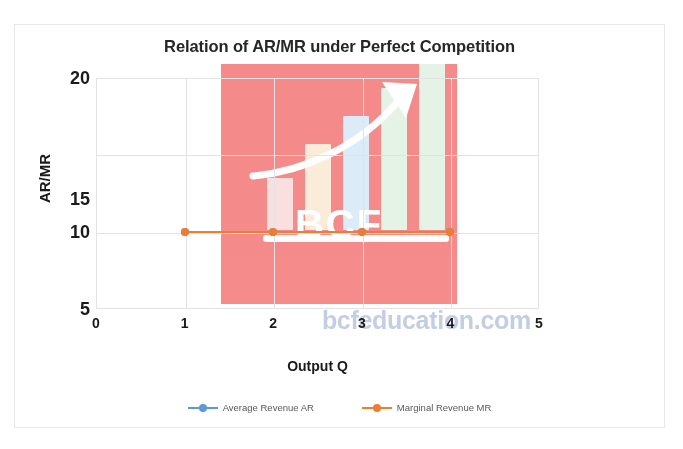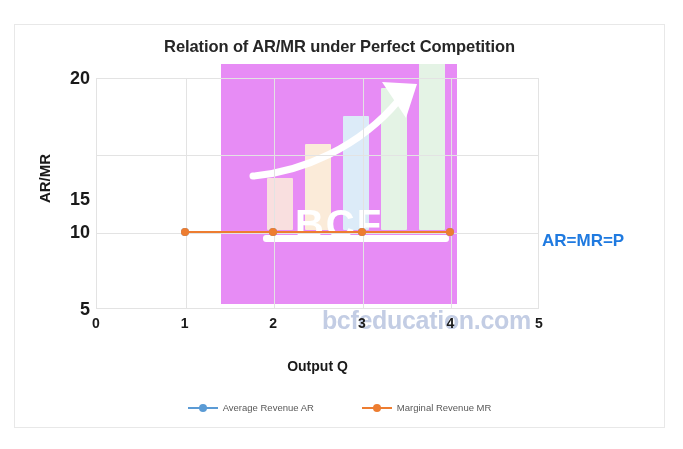--- a/index.html
+++ b/index.html
@@ -67,21 +67,21 @@
     background: #e3e3e3;
   }
 
   
   #watermark-logo {
     position: absolute;
     left: 206px;  
     top: 39px;    
     width: 236px;
     height: 240px;
-    background: #d946ef;
+    background: #ef4444;
     opacity: 0.62;
     overflow: hidden;
   }
   .wm-bar {
     position: absolute;
     bottom: 74px;
     width: 26px;
     border-radius: 1px;
   }
   #wm-bar-1 { left: 46px;  height: 52px;  background: #f6cdcd; }
@@ -308,21 +308,20 @@
     <div class="series-marker" style="left:265.8px; top:153.67px; background:#5B9BD5;"></div>
     <div class="series-marker" style="left:354.4px; top:153.67px; background:#5B9BD5;"></div>
 
     <div class="series-line" style="left:88.6px; top:152.5px; width:265.8px; background:#ED7D31;"></div>
     <div class="series-marker" style="left:88.6px;  top:153.67px; background:#ED7D31;"></div>
     <div class="series-marker" style="left:177.2px; top:153.67px; background:#ED7D31;"></div>
     <div class="series-marker" style="left:265.8px; top:153.67px; background:#ED7D31;"></div>
     <div class="series-marker" style="left:354.4px; top:153.67px; background:#ED7D31;"></div>
   </div>
 
-  <div id="annotation-ar-mr-p">AR=MR=P</div>
 
   <div id="y-axis-ticks">
     <div class="ytick" style="top:0px;">20</div>
     <div class="ytick" style="top:77px;margin-top:44px;">15</div>
     <div class="ytick" style="top:154px;">10</div>
     <div class="ytick" style="top:231px;">5</div>
   </div>
 
   <div id="x-axis-ticks">
     <div class="xtick" style="left:0px;">0</div>

